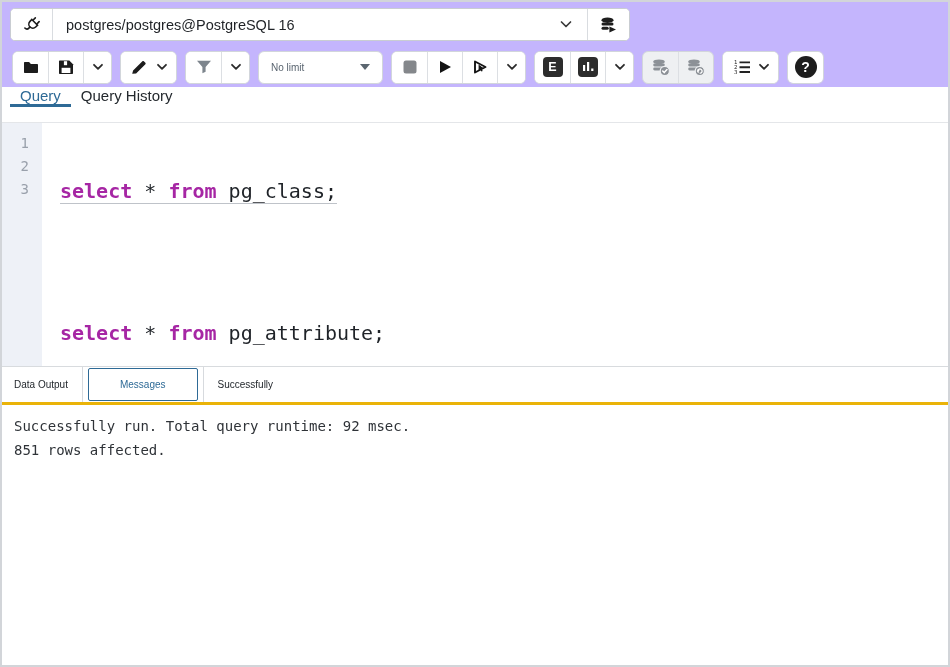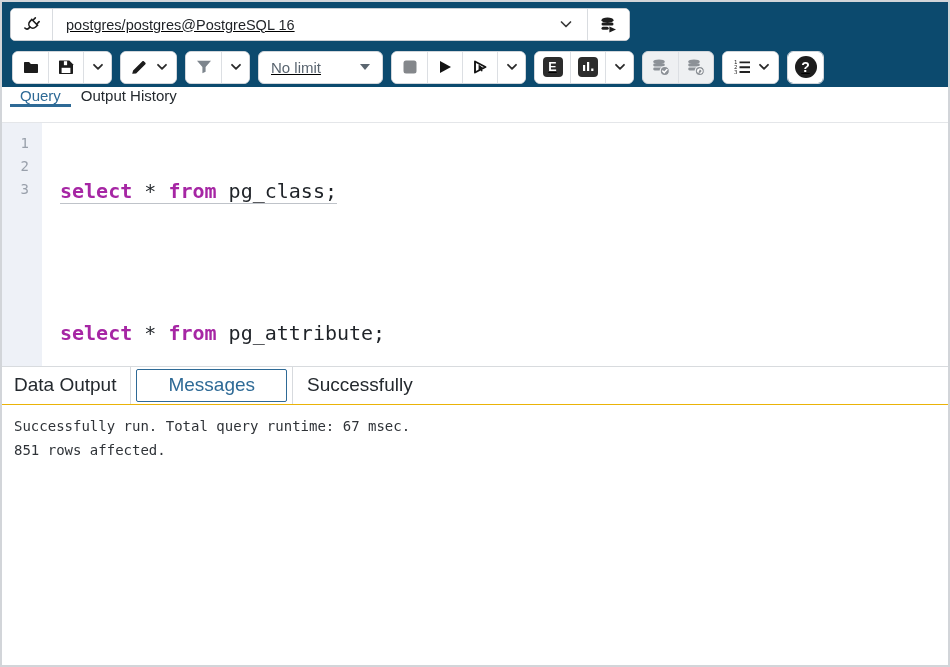--- a/index.html
+++ b/index.html
@@ -6,21 +6,21 @@
   body { margin: 0; background: #fff; font-family: "Liberation Sans", sans-serif; }
 
   .window {
     width: 950px; height: 667px;
     border: 2px solid #d2d5d9;
     display: flex; flex-direction: column;
     background: #fff; overflow: hidden;
   }
 
   
-  .chrome { background: #0c4a6e; text-decoration: underline; }
+  .chrome { background: #c4b5fd; }
   .conn-row { height: 45px; padding: 6px 0 0 8px; }
   .conn-box {
     width: 620px; height: 33px; background: #fff;
     border: 1px solid #c9cdd2; border-radius: 5px;
     display: flex; align-items: stretch; overflow: hidden;
   }
   .conn-cell { display: flex; align-items: center; justify-content: center; }
   .conn-btn { width: 41px; cursor: pointer; background: #fff; border: 0; }
   .conn-sep { width: 1px; background: #d9dce0; }
   .conn-select {
@@ -42,21 +42,21 @@
     min-width: 35px; padding: 0 6px; border: 0; background: #fff; cursor: pointer;
   }
   .tbtn.narrow { min-width: 28px; padding: 0 4px; }
   .tbtn + .tbtn { border-left: 1px solid #dcdfe3; }
   .btn-group.joined .tbtn + .tbtn { border-left: 0; }
 
   .limit-select {
     height: 33px; width: 125px; background: #fff;
     border: 1px solid #d2d6db; border-radius: 6px;
     display: flex; align-items: center; padding: 0 12px;
-    font-size: 15px; color: #5a6570; cursor: pointer; margin-right: 8px; flex: none;
+    font-size: 10px; color: #5a6570; cursor: pointer; margin-right: 8px; flex: none;
   }
   .limit-select .caret { margin-left: auto; }
 
   .badge {
     width: 20px; height: 20px; border-radius: 4px; background: #2c2c2c;
     color: #fff; font-weight: bold; font-size: 12.5px;
     display: flex; align-items: center; justify-content: center;
   }
   .help-badge {
     width: 22px; height: 22px; border-radius: 50%; background: #1d1d1d;
@@ -86,23 +86,23 @@
   .code {
     flex: 1; padding: 9px 0 0 18px; white-space: pre; cursor: text;
     font-family: "DejaVu Sans Mono", monospace; font-size: 20px; color: #1f2328;
   }
   .code-line { height: 23px; line-height: 23px; }
   .kw { color: #a626a4; font-weight: bold; }
   .executed { display: inline-block; border-bottom: 1px solid #bfc3c9; }
 
   
   .out-tabs {
-    height: 39px; border-top: 1px solid #d8dbde; border-bottom: 1px solid #eab308;
+    height: 39px; border-top: 1px solid #d8dbde; border-bottom: 3px solid #eab308;
     display: flex; align-items: center; padding-left: 12px;
-    font-size: 19px; color: #24292e; flex: none;
+    font-size: 10px; color: #24292e; flex: none;
   }
   .out-tab { display: flex; align-items: center; height: 100%; padding: 0 14px; cursor: pointer; }
   .out-tab:first-child { padding-left: 0; }
   .out-sep { width: 1px; height: 100%; background: #d7dade; }
   .out-tab.focused {
     height: 33px; border: 1px solid #2e6a96; border-radius: 2px;
     color: #2e6a96; padding: 0 31px; margin: 0 5px;
   }
 
   
@@ -341,21 +341,21 @@
       </div>
 
     </div>
   </div>
 
   <div class="tabstrip">
     <div class="tab active">
       <span>Query</span>
     </div>
     <div class="tab">
-      <span>Output History</span>
+      <span>Query History</span>
     </div>
   </div>
 
   <div class="editor">
     <div class="gutter">
       <div class="ln">1</div>
       <div class="ln">2</div>
       <div class="ln">3</div>
     </div>
     <div class="code">
@@ -373,17 +373,17 @@
     <div class="out-tab focused">
       <span>Messages</span>
     </div>
     <div class="out-sep"></div>
     <div class="out-tab">
       <span>Successfully</span>
     </div>
   </div>
 
   <div class="messages">
-    <div class="msg-line">Successfully run. Total query runtime: 67 msec.</div>
+    <div class="msg-line">Successfully run. Total query runtime: 92 msec.</div>
     <div class="msg-line">851 rows affected.</div>
   </div>
 
 </div>
 
 </body></html>

